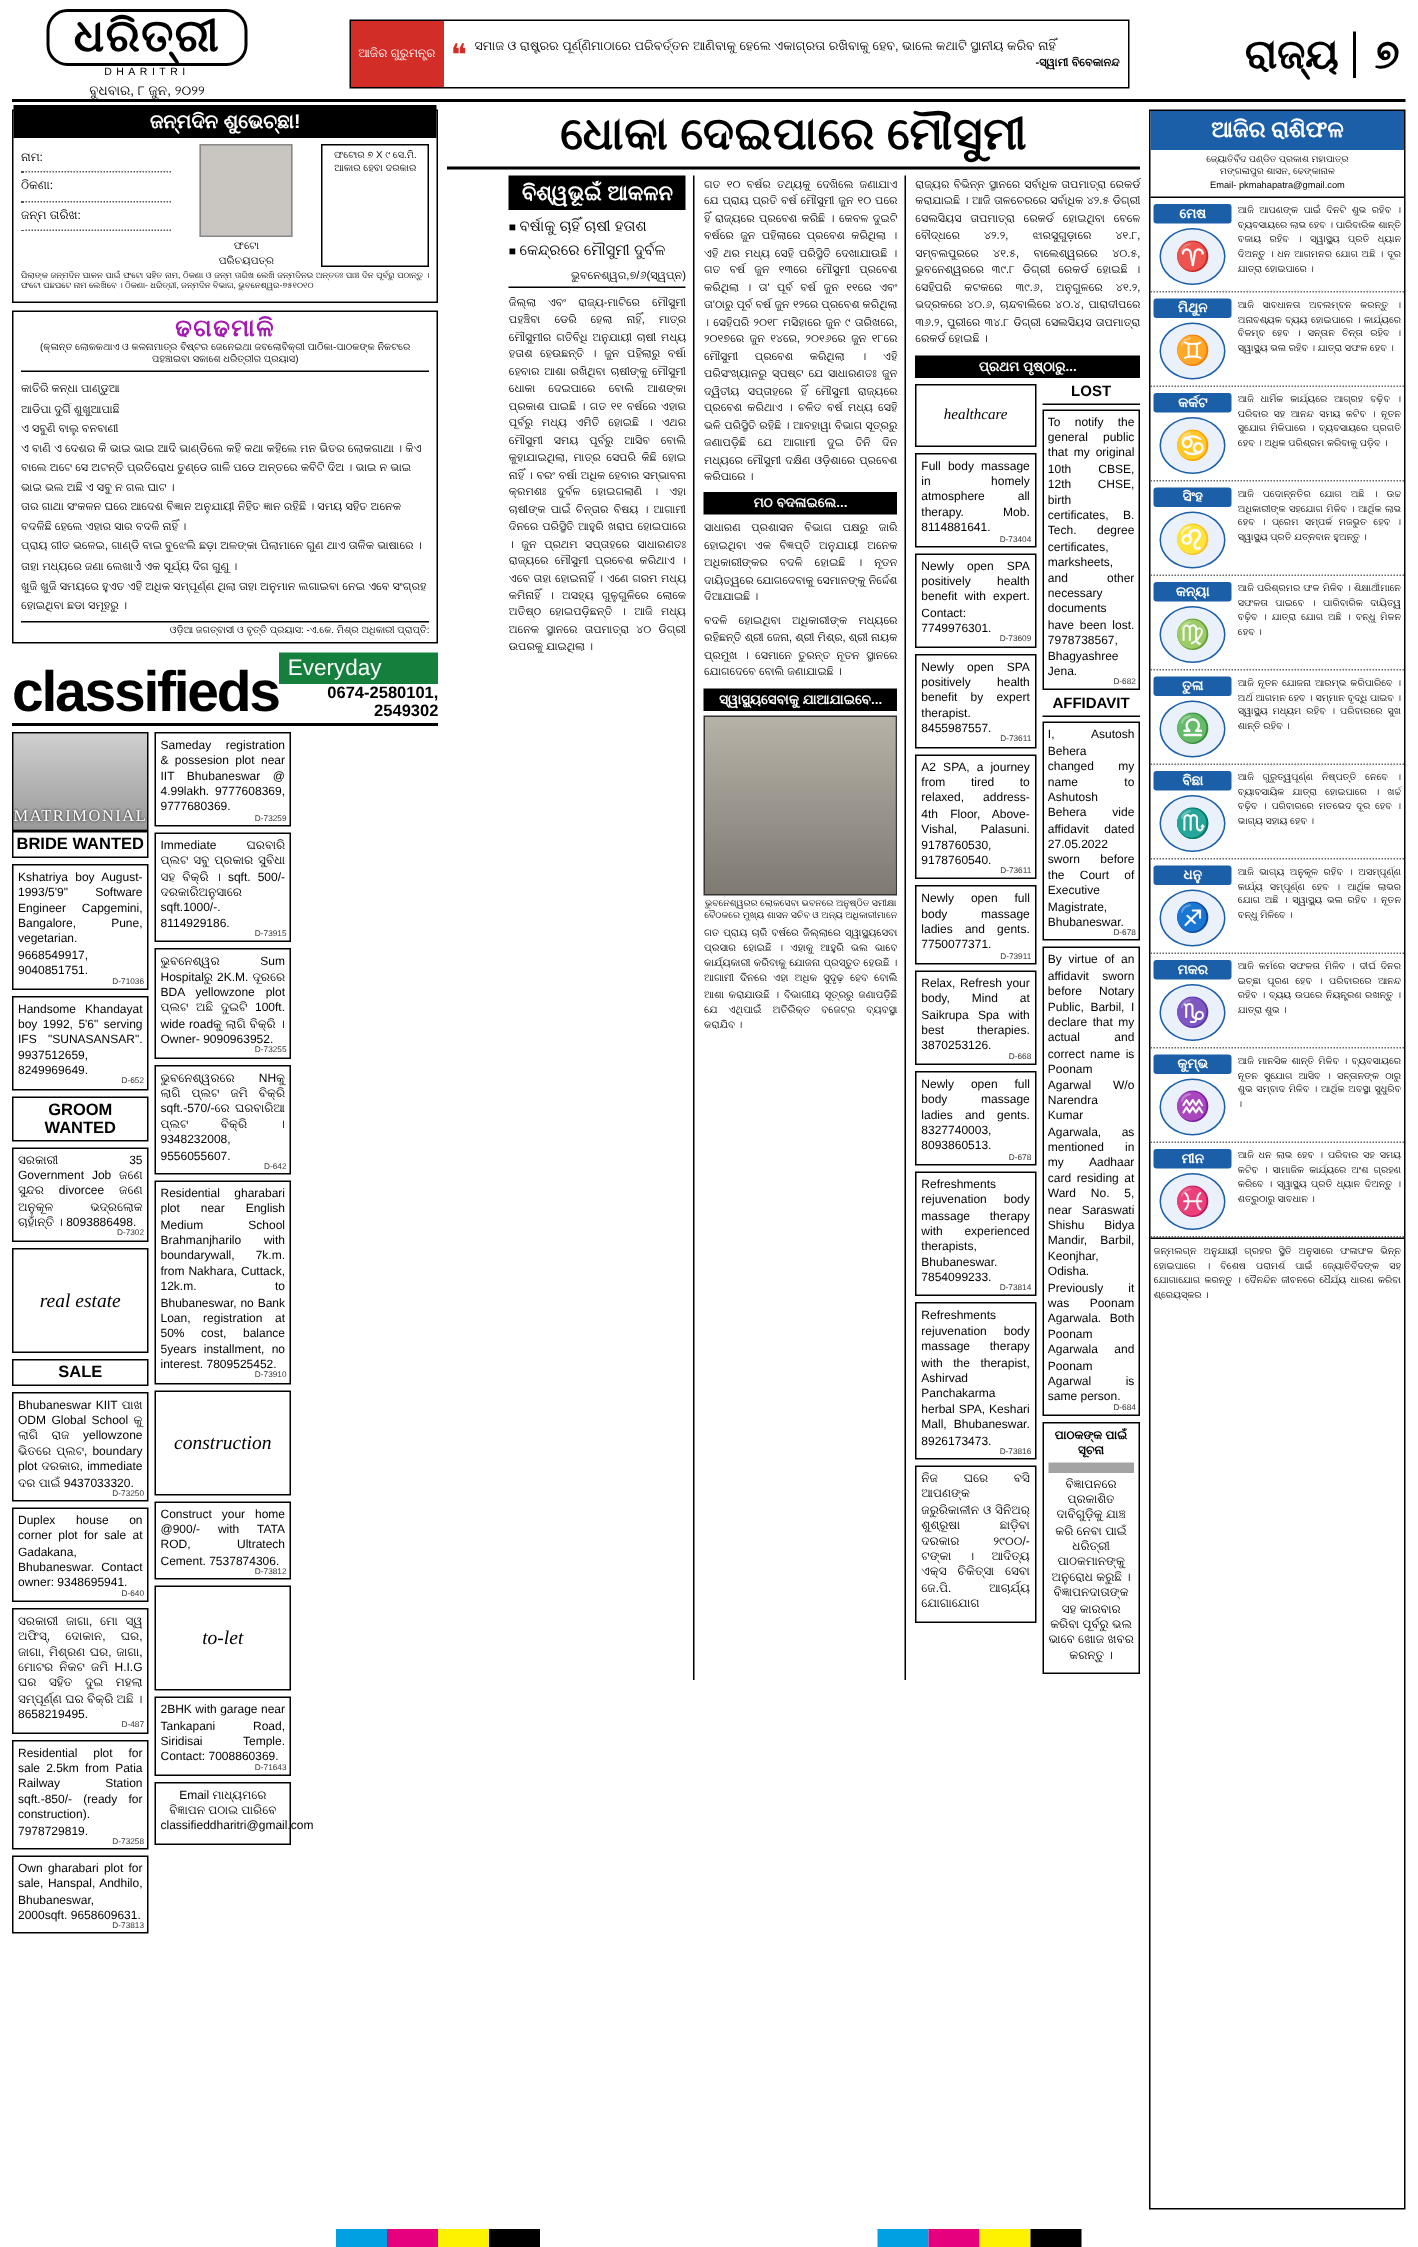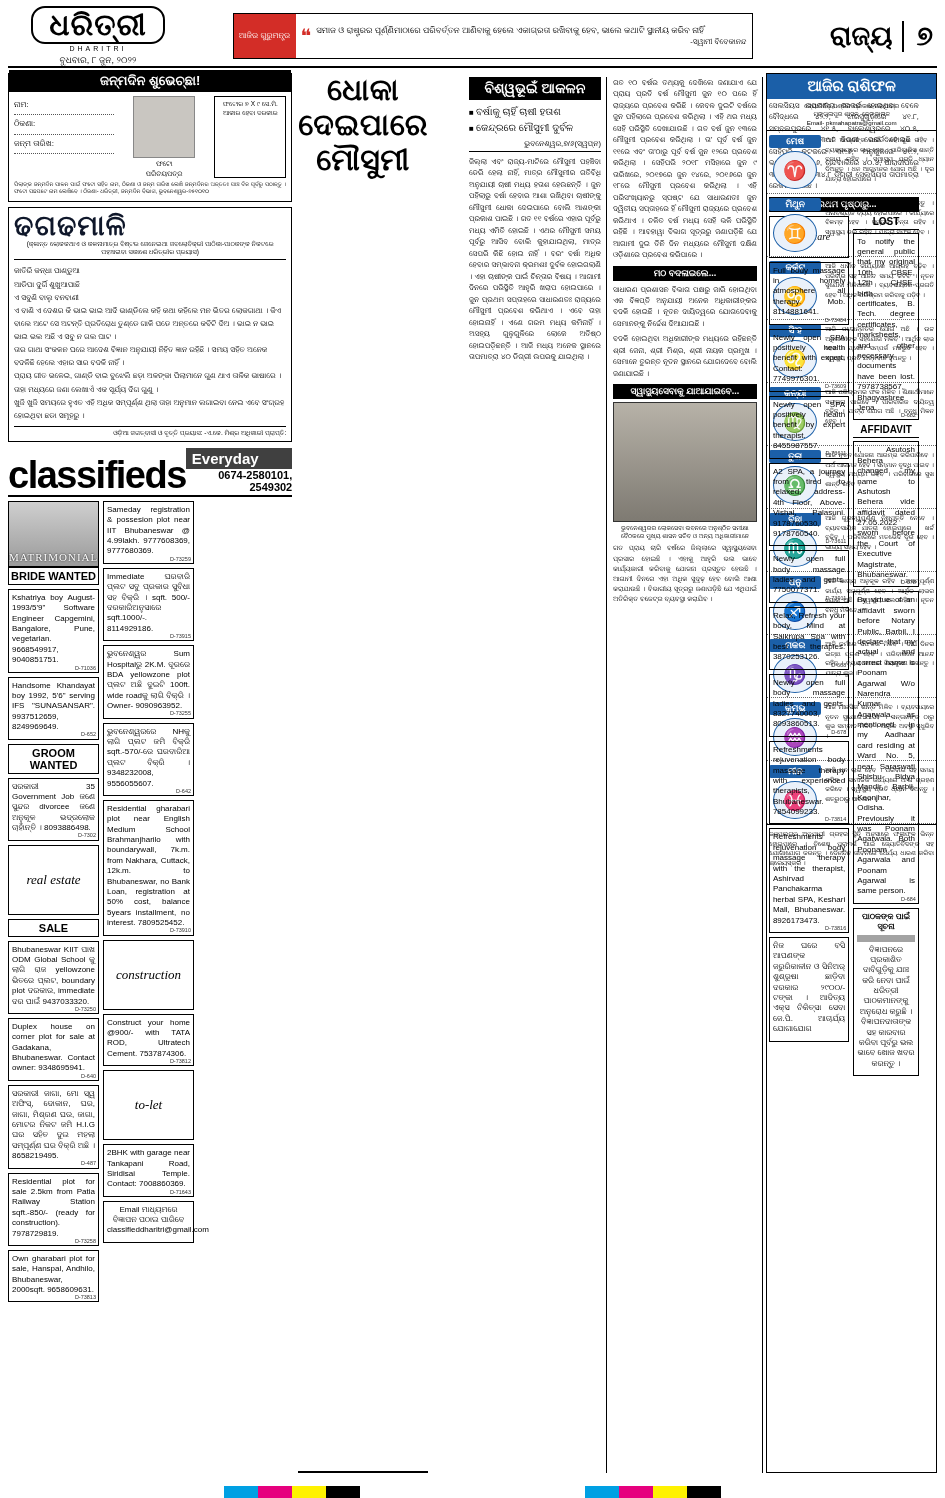--- a/index.html
+++ b/index.html
@@ -21,53 +21,53 @@
     font-family:"Liberation Serif", serif; font-weight:bold; font-size:30px; letter-spacing:1px;
     border:2px solid #000; border-radius:14px; padding:1px 16px; line-height:1.05;
   }
   .logo-sub { font-size:7px; letter-spacing:3px; margin-top:1px; }
   .mh-date { font-size:9px; margin-top:3px; }
   .mh-mid { flex:1; display:flex; align-items:center; justify-content:center; padding:0 8px; }
   .mh-banner { display:flex; align-items:center; border:1px solid #000; width:100%; max-width:520px; height:46px; }
   .mh-banner-left { background:#d32d27; color:#fff; width:62px; height:100%; display:flex; flex-direction:column; align-items:center; justify-content:center; font-size:8px; line-height:1.2; text-align:center; }
   .mh-quote-icon { color:#d32d27; font-size:20px; padding:0 5px; font-family:"Liberation Serif", serif; }
   .mh-banner-text { font-size:8.5px; line-height:1.45; padding:2px 5px 2px 0; flex:1; }
-  .mh-banner-text .attrib { text-align:right; display:block; font-size:7.5px; margin-top:1px; }
+  .mh-banner-text .attrib { text-align:right; display:block; font-size:7.5px; margin-top:1px;font-weight:bold; }
   .mh-right { width:140px; display:flex; align-items:center; justify-content:flex-end; gap:10px; padding-right:4px; }
   .mh-section { font-size:27px; font-weight:bold; font-family:"Liberation Serif", serif; }
   .mh-pageno { font-size:27px; font-weight:bold; border-left:2px solid #000; padding-left:12px; }
 
   
   .grid { display:flex; gap:6px; margin-top:5px; height:1400px; }
   .col-left { width:288px; }
-  .col-mid { width:462px; display:flex; flex-direction:row; }
+  .col-mid { width:462px; display:flex; flex-direction:column; }
   .col-right { width:173px; }
 
   
   .box { border:1px solid #000; }
   .bd-box { padding:0 5px 5px; }
   .bd-title { background:#000; color:#fff; text-align:center; font-weight:bold; font-size:13px; padding:3px 0; margin:-4px -5px 4px; }
   .bd-body { display:flex; gap:19px; }
   .bd-fields { flex:1; font-size:8px; line-height:2.3; }
   .bd-fields div { border-bottom:1px dotted #555; }
   .bd-photo { width:62px; height:62px; background:#c9c6c1; border:1px solid #888; display:flex; align-items:flex-end; justify-content:center; font-size:6px; }
   .bd-note { width:72px; font-size:6.5px; border:1px solid #000; padding:3px; line-height:1.35; text-align:center; }
   .bd-caption { text-align:center; font-size:7px; margin-top:2px; }
   .bd-foot { font-size:5.6px; line-height:1.3; margin-top:3px; text-align:justify; }
 
   .dhagadhamali { margin-top:5px; padding:4px 5px; }
-  .dd-title { text-align:left; font-family:"Liberation Serif", serif; font-weight:bold; font-size:28px; color:#0f172a; letter-spacing:1px; line-height:1; }
+  .dd-title { text-align:center; font-family:"Liberation Serif", serif; font-weight:bold; font-size:16px; color:#a21caf; letter-spacing:1px; line-height:1; }
   .dd-sub { text-align:center; font-size:6.5px; line-height:1.3; border-bottom:1px solid #000; padding-bottom:3px; margin-bottom:4px; }
   .dd-poem { font-size:7.5px; line-height:1.75; }
   .dd-credit { font-size:6.5px; text-align:right; margin-top:4px; border-top:1px solid #000; padding-top:2px; }
 
   
   .cl-head { display:flex; align-items:flex-end; margin-top:6px; border-bottom:2px solid #000; padding-bottom:2px; }
   .cl-word { font-size:38px; font-weight:bold; letter-spacing:-1.5px; line-height:0.95; flex:1; }
-  .cl-every { background:#404040; color:#fff; font-size:15px; font-weight:bold; padding:2px 6px; }
+  .cl-every { background:#15803d; color:#fff; font-size:15px; font-weight:normal; padding:2px 6px; }
   .cl-phone { font-size:11px; font-weight:bold; text-align:right; }
 
   .cl-cols { display:flex; gap:4px; margin-top:4px; }
   .cl-col { width:91px; }
   .ad { border:1px solid #000; padding:3px 3px 6px; margin-bottom:4px; font-size:8px; line-height:1.3; position:relative; text-align:justify; }
   .ad .code { position:absolute; right:2px; bottom:0px; font-size:5.5px; color:#333; }
   .ad-title { text-align:center; font-weight:bold; font-size:10px; border-bottom:1px solid #000; margin-bottom:3px; padding-bottom:2px; }
   .matri-img { height:66px; background:linear-gradient(#cfcfcf,#9a9a9a); border:1px solid #000; position:relative; }
   .matri-label { position:absolute; bottom:3px; left:0; right:0; text-align:center; font-family:"Liberation Serif", serif; font-size:11px; font-weight:normal; color:#fff; letter-spacing:1px; text-shadow:0 0 2px #000; }
   .icon-box { border:1px solid #000; height:70px; display:flex; align-items:center; justify-content:center; margin-bottom:4px; }

